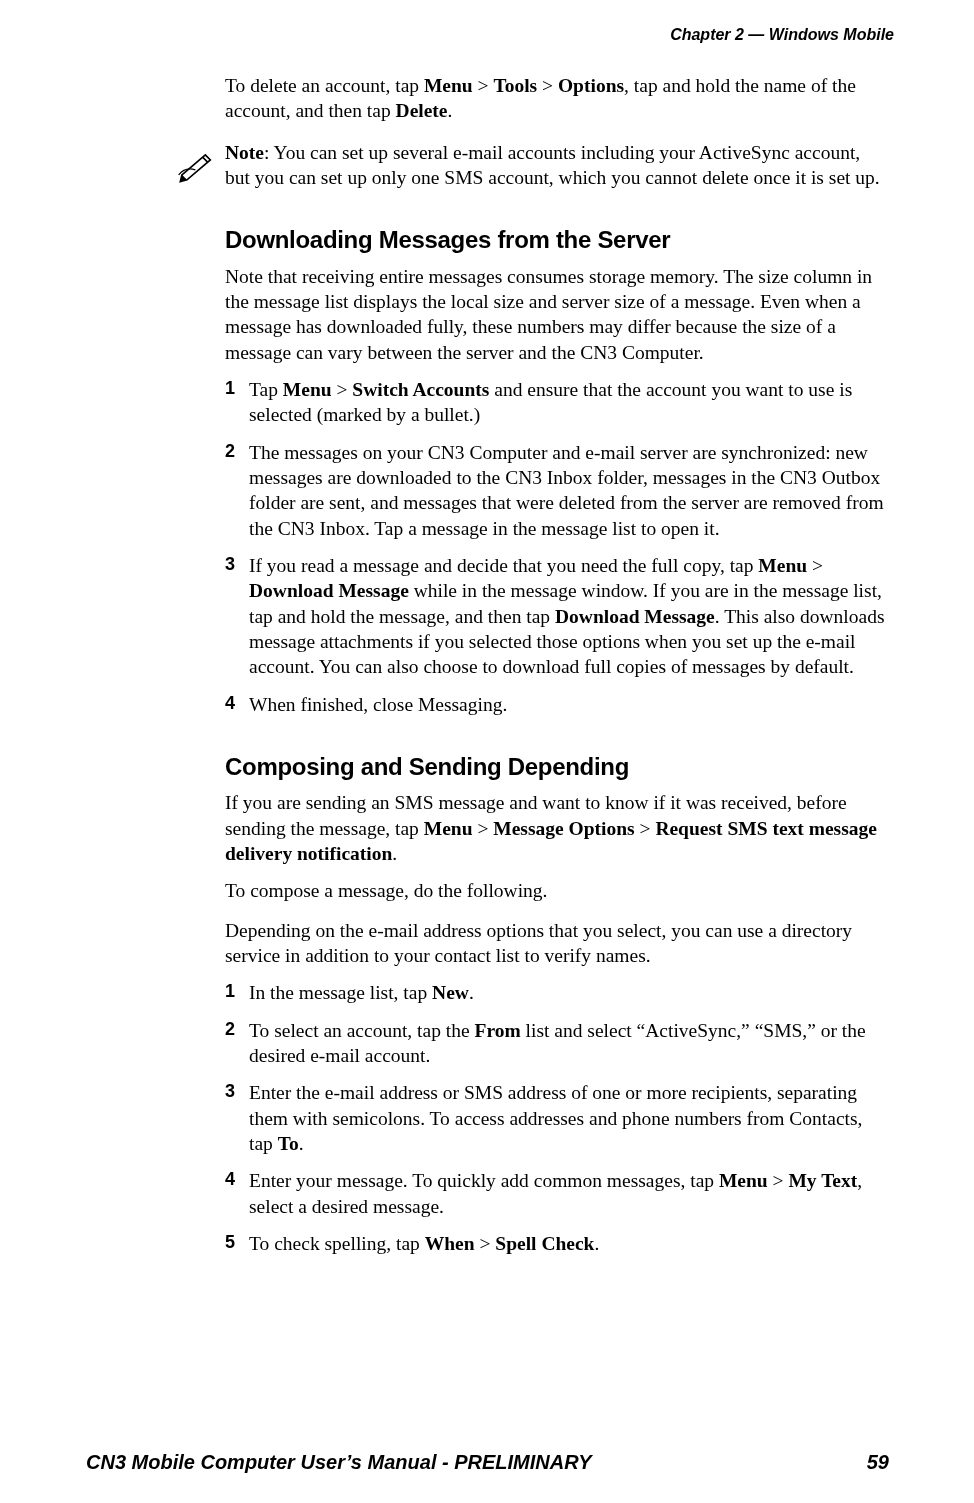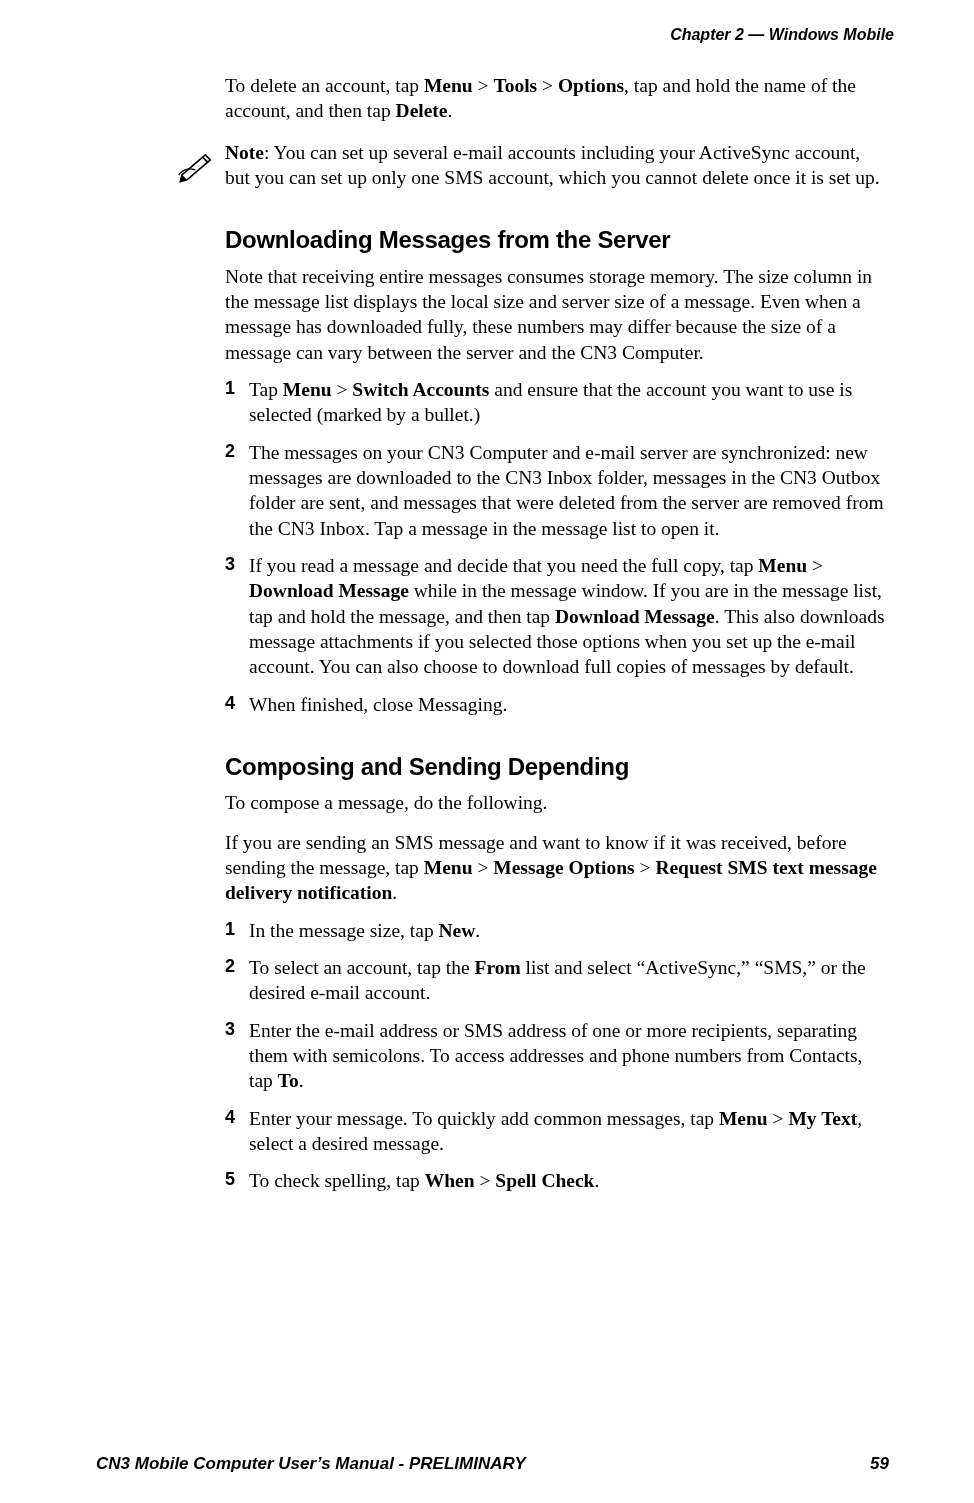--- a/index.html
+++ b/index.html
@@ -72,26 +72,26 @@
       position: absolute;
       left: 0;
       font-family: 'Myriad Pro', 'Helvetica Neue', Arial, sans-serif;
       font-weight: bold;
       font-size: 18px;
     }
     b { font-weight: bold; }
     .footer {
       position: absolute;
       bottom: 28px;
-      left: 96px;
+      left: 86px;
       right: 85px;
       font-family: 'Myriad Pro', 'Helvetica Neue', Arial, sans-serif;
       font-weight: bold;
       font-style: italic;
-      font-size: 17px;
+      font-size: 20px;
       display: flex;
       justify-content: space-between;
     }
   </style>
 </head>
 <body>
 
 <div class="header">
   <span>Chapter 2 —  Windows Mobile</span>
 </div>
@@ -132,31 +132,32 @@
       <span class="num">3</span>
       <span>If you read a message and decide that you need the full copy, tap </span><b>Menu</b><span> &gt; </span><b>Download Message</b><span> while in the message window. If you are in the message list, tap and hold the message, and then tap </span><b>Download Message</b><span>. This also downloads message attachments if you selected those options when you set up the e-mail account. You can also choose to download full copies of messages by default.</span>
     </li>
     <li>
       <span class="num">4</span>
       <span>When finished, close Messaging.</span>
     </li>
   </ol>
 
   <div class="heading">Composing and Sending Depending</div>
-  <p style="margin-bottom:14px">To compose a message, do the following.</p>
-
   <p>
     <span>If you are sending an SMS message and want to know if it was received, before sending the message, tap </span><b>Menu</b><span> &gt; </span><b>Message Options</b><span> &gt; </span><b>Request SMS text message delivery notification</b><span>.</span>
   </p>
 
+  <p style="margin-bottom:14px">To compose a message, do the following.</p>
+
+  <p>Depending on the e-mail address options that you select, you can use a directory service in addition to your contact list to verify names.</p>
 
   <ol>
     <li>
       <span class="num">1</span>
-      <span>In the message size, tap </span><b>New</b><span>.</span>
+      <span>In the message list, tap </span><b>New</b><span>.</span>
     </li>
     <li>
       <span class="num">2</span>
       <span>To select an account, tap the </span><b>From</b><span> list and select “ActiveSync,” “SMS,” or the desired e-mail account.</span>
     </li>
     <li>
       <span class="num">3</span>
       <span>Enter the e-mail address or SMS address of one or more recipients, separating them with semicolons. To access addresses and phone numbers from Contacts, tap </span><b>To</b><span>.</span>
     </li>
     <li>

